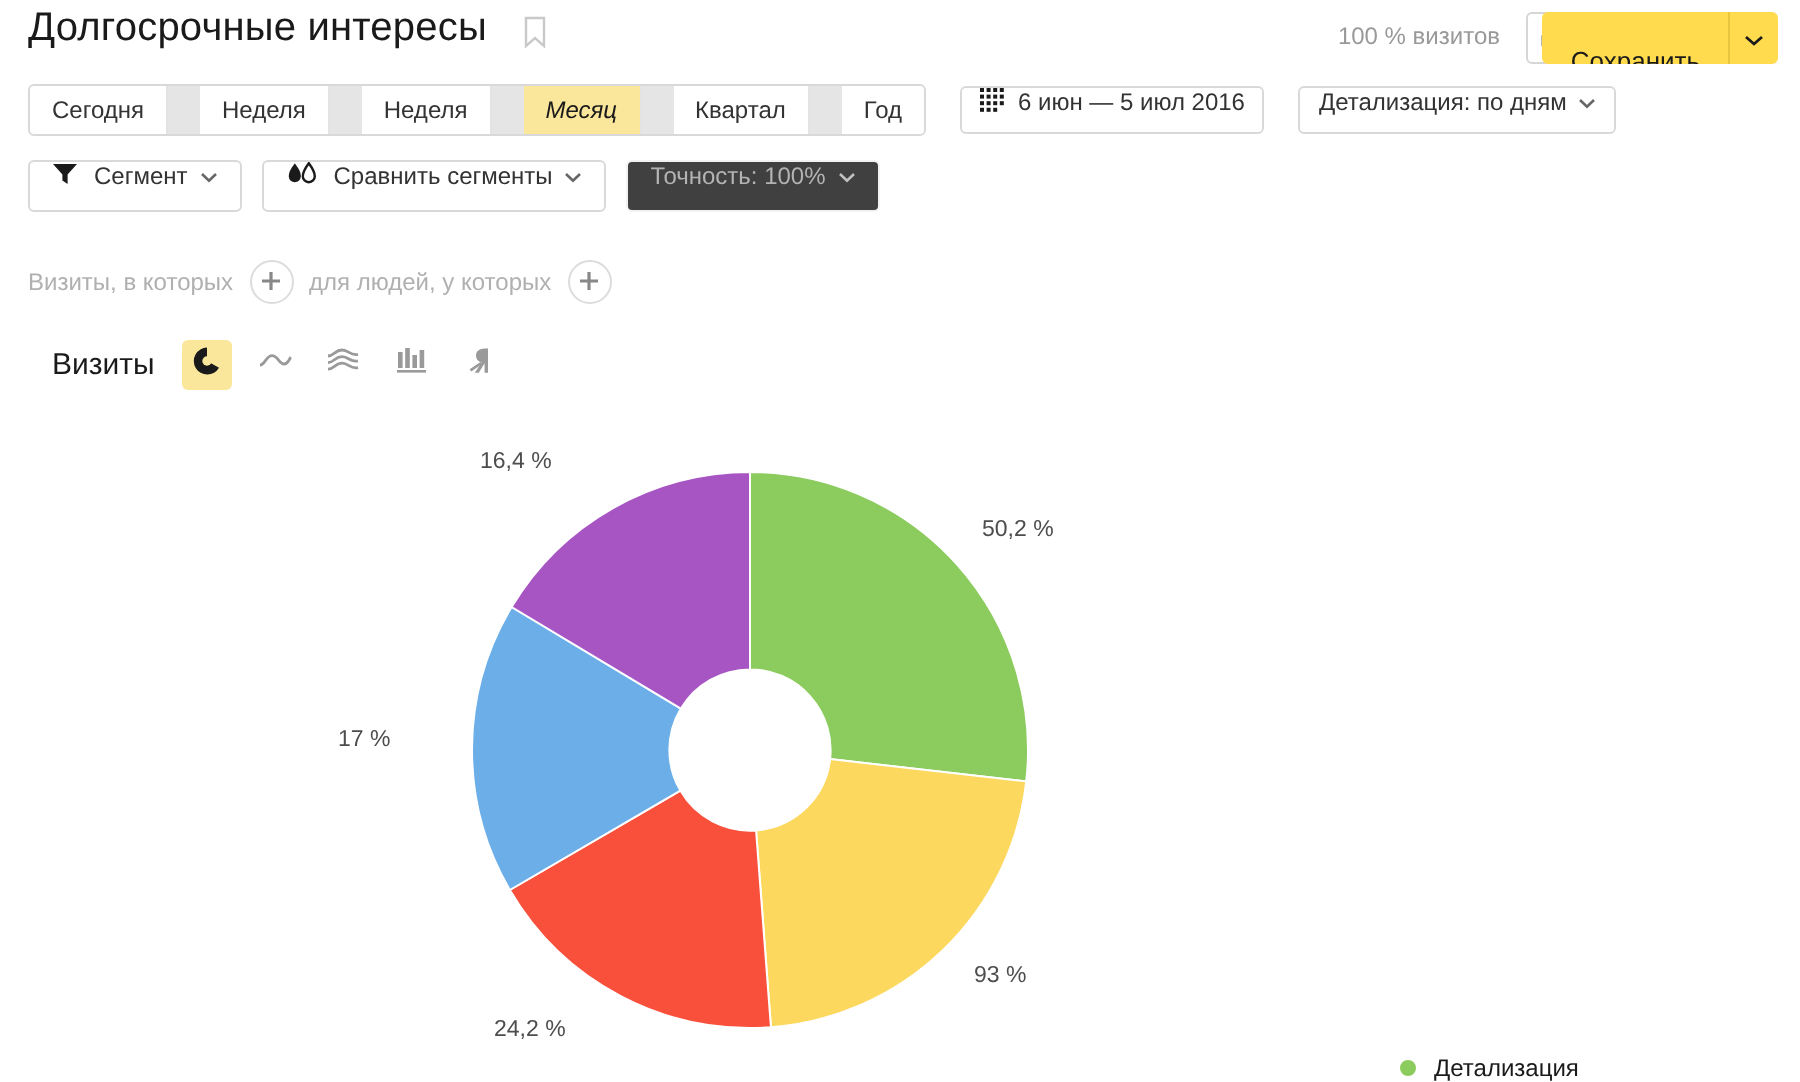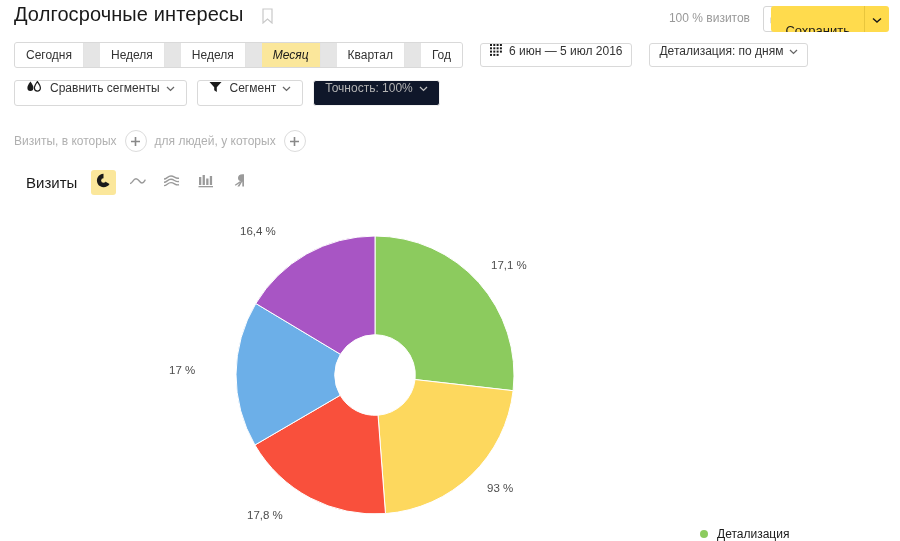--- a/index.html
+++ b/index.html
@@ -129,21 +129,21 @@
     display: inline-flex;
     align-items: flex-start;
     padding: 0 9px;
     font-size: 12px;
     color: #333;
     box-sizing: border-box;
     cursor: pointer;
     white-space: nowrap;
   }
   .pill.disabled {
-    background: #0f172a;
+    background: #404040;
     border-color: #f2f2f2;
     color: #b3b3b3;
     cursor: default;
   }
   .date-pill { margin-left: 17px; }
   .detail-pill { margin-left: 17px; }
 
   .row-segments {
     position: absolute;
     left: 14px; top: 80px;
@@ -320,40 +320,40 @@
       <svg width="9" height="6" viewBox="0 0 9 6">
           <path d="M1 1 L4.5 4.4 L8 1" fill="none" stroke="#666" stroke-width="1.3"></path>
         </svg>
     </span>
   </div>
 </div>
 
 <div class="row-segments">
   <div class="pill">
     <span style="margin-right:8px;display:inline-flex;">
-      <svg width="16" height="13" viewBox="0 0 16 13">
-        <path d="M4.4 0.6 C6.6 3.6 7.4 5.2 7.4 7.1 A3 3 0 0 1 1.4 7.1 C1.4 5.2 2.2 3.6 4.4 0.6 Z" fill="#1a1a1a"></path>
-        <path d="M11.4 0.6 C13.6 3.6 14.4 5.2 14.4 7.1 A3 3 0 0 1 8.4 7.1 C8.4 5.2 9.2 3.6 11.4 0.6 Z" fill="none" stroke="#1a1a1a" stroke-width="1.2"></path>
-      </svg>
-    </span>
-    <span>Сравнить сегменты</span>
+      <svg width="13" height="12" viewBox="0 0 13 12">
+        <path d="M0.5 1 H12.5 L7.8 6.2 V11 L5.2 9.2 V6.2 Z" fill="#1a1a1a"></path>
+      </svg>
+    </span>
+    <span>Сегмент</span>
     <span class="caret">
       <svg width="9" height="6" viewBox="0 0 9 6">
           <path d="M1 1 L4.5 4.4 L8 1" fill="none" stroke="#666" stroke-width="1.3"></path>
         </svg>
     </span>
   </div>
 
   <div class="pill">
     <span style="margin-right:8px;display:inline-flex;">
-      <svg width="13" height="12" viewBox="0 0 13 12">
-        <path d="M0.5 1 H12.5 L7.8 6.2 V11 L5.2 9.2 V6.2 Z" fill="#1a1a1a"></path>
-      </svg>
-    </span>
-    <span>Сегмент</span>
+      <svg width="16" height="13" viewBox="0 0 16 13">
+        <path d="M4.4 0.6 C6.6 3.6 7.4 5.2 7.4 7.1 A3 3 0 0 1 1.4 7.1 C1.4 5.2 2.2 3.6 4.4 0.6 Z" fill="#1a1a1a"></path>
+        <path d="M11.4 0.6 C13.6 3.6 14.4 5.2 14.4 7.1 A3 3 0 0 1 8.4 7.1 C8.4 5.2 9.2 3.6 11.4 0.6 Z" fill="none" stroke="#1a1a1a" stroke-width="1.2"></path>
+      </svg>
+    </span>
+    <span>Сравнить сегменты</span>
     <span class="caret">
       <svg width="9" height="6" viewBox="0 0 9 6">
           <path d="M1 1 L4.5 4.4 L8 1" fill="none" stroke="#666" stroke-width="1.3"></path>
         </svg>
     </span>
   </div>
 
   <div class="pill disabled">
     <span>Точность: 100%</span>
     <span class="caret">
@@ -442,23 +442,23 @@
     <svg id="donut-svg" width="320" height="320" viewBox="0 0 320 320">
         <path d="M 160 21 A 139 139 0 0 1 298.1119721622812 175.68703749741397 L 200.05247192706153 164.54924087425005 A 40.309999999999995 40.309999999999995 0 0 0 160 119.69 Z" fill="#8ccb5e" stroke="#ffffff" stroke-width="1"></path>
         <path d="M 298.1119721622812 175.68703749741397 A 139 139 0 0 1 170.47042596838264 298.60508713622534 L 163.03642353083097 200.19547526950535 A 40.309999999999995 40.309999999999995 0 0 0 200.05247192706153 164.54924087425005 Z" fill="#fdd85e" stroke="#ffffff" stroke-width="1"></path>
         <path d="M 170.47042596838264 298.60508713622534 A 139 139 0 0 1 39.9146450101959 230.00362502737076 L 125.17524705295682 180.30105125793753 A 40.309999999999995 40.309999999999995 0 0 0 163.03642353083097 200.19547526950535 Z" fill="#f9503c" stroke="#ffffff" stroke-width="1"></path>
         <path d="M 39.9146450101959 230.00362502737076 A 139 139 0 0 1 40.803794789082346 88.49290480437061 L 125.43310048883389 139.26294239326748 A 40.309999999999995 40.309999999999995 0 0 0 125.17524705295682 180.30105125793753 Z" fill="#6cafe8" stroke="#ffffff" stroke-width="1"></path>
         <path d="M 40.803794789082346 88.49290480437061 A 139 139 0 0 1 159.99999999999997 21 L 160 119.69 A 40.309999999999995 40.309999999999995 0 0 0 125.43310048883389 139.26294239326748 Z" fill="#a855c4" stroke="#ffffff" stroke-width="1"></path>
       </svg>
   </div>
 
   <div class="slice-label" style="left:240px; top:20px;">16,4 %</div>
-  <div class="slice-label" style="left:491px; top:54px;">17,1 %</div>
+  <div class="slice-label" style="left:491px; top:54px;">50,2 %</div>
   <div class="slice-label" style="left:487px; top:277px;">93 %</div>
-  <div class="slice-label" style="left:247px; top:304px;">17,8 %</div>
+  <div class="slice-label" style="left:247px; top:304px;">24,2 %</div>
   <div class="slice-label" style="left:169px; top:159px;">17 %</div>
 
   <div class="legend">
     <div class="legend-item">
       <span class="legend-dot" style="background:#8ccb5e"></span>
       <span class="legend-text">Детализация</span>
     </div>
 
   </div>
 </div>

